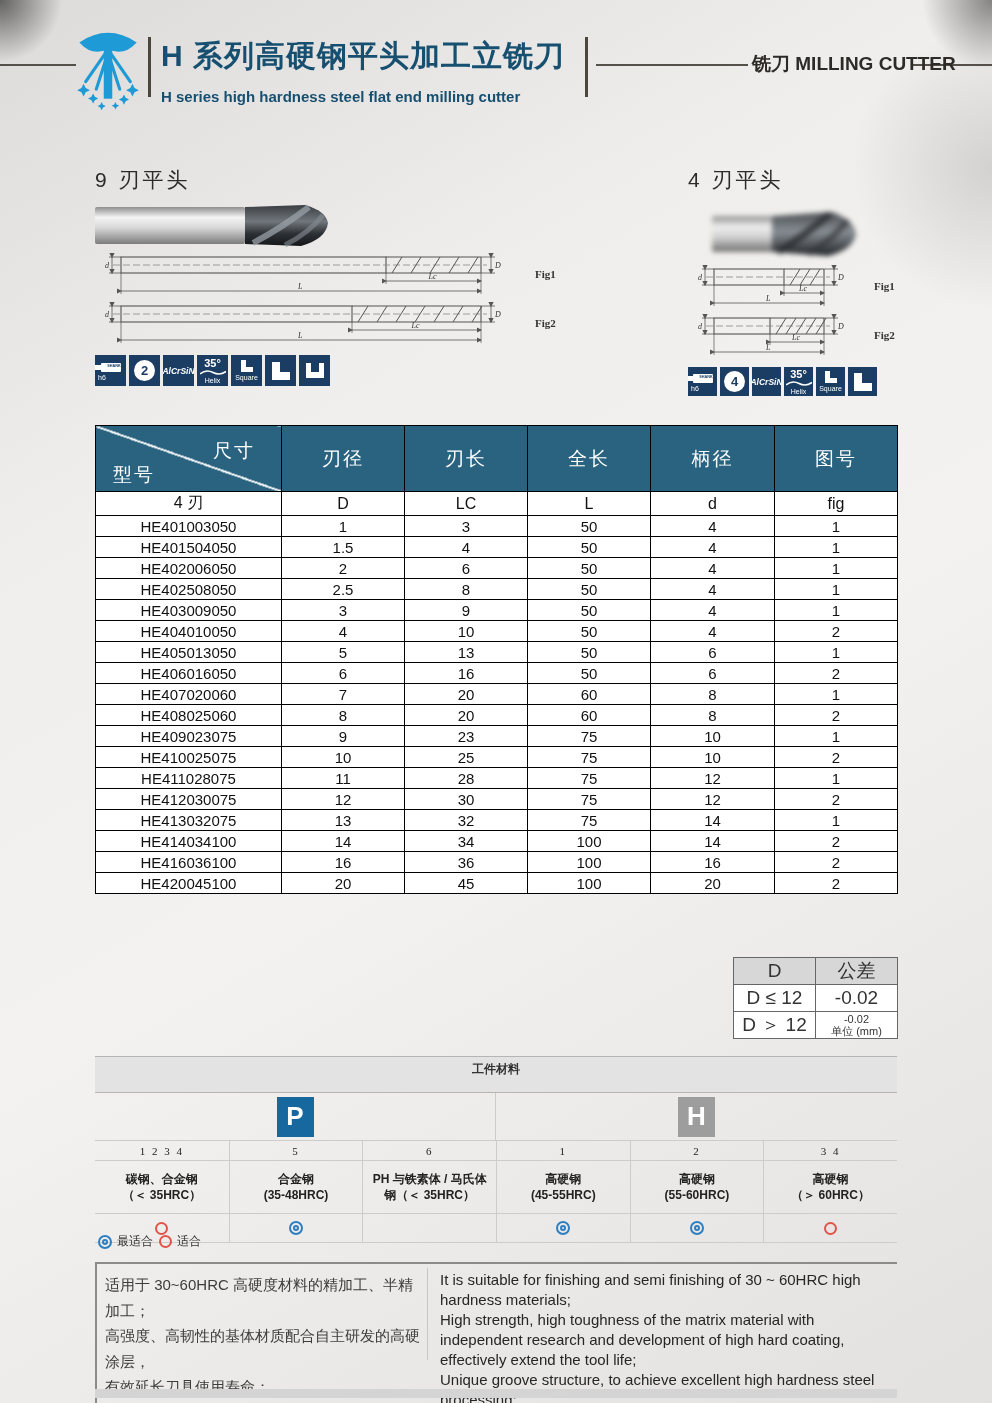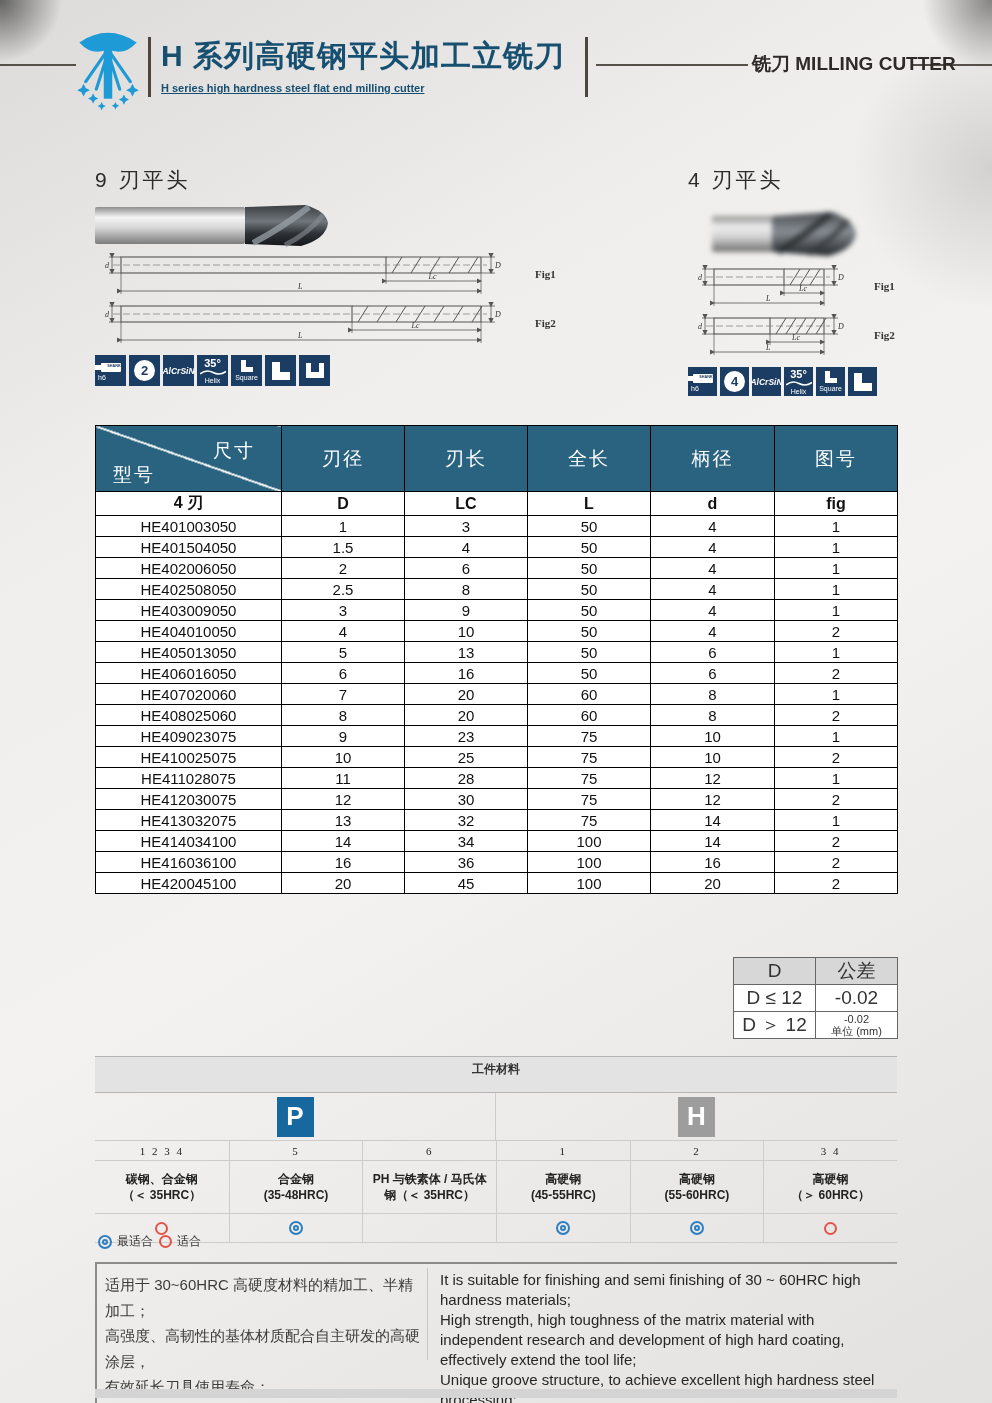--- a/index.html
+++ b/index.html
@@ -16,21 +16,21 @@
   
   .hline{ position:absolute; height:2px; background:#55504a; }
   .hl-left{ top:64px; left:0; width:76px; }
   .hl-r1{ top:64px; left:596px; width:152px; }
   .hl-r2{ top:64px; left:912px; width:80px; }
   .logo{ position:absolute; left:74px; top:28px; }
   .vbar{ position:absolute; width:3px; height:60px; top:37px; background:#4c463f; }
   .vb1{ left:148px; } .vb2{ left:585px; }
   .titles{ position:absolute; left:161px; top:36px; width:420px; }
   .title-cn{ font-size:30px; font-weight:bold; color:var(--c-title,#164f70); letter-spacing:1px; white-space:nowrap; }
-  .title-en{ font-size:11px; font-weight:bold; color:var(--c-title,#164f70); margin-top:5px; white-space:nowrap;text-decoration:underline; }
+  .title-en{ font-size:15px; font-weight:bold; color:var(--c-title,#164f70); margin-top:11px; white-space:nowrap; }
   .corner-label{ position:absolute; left:752px; top:51px; width:160px; text-align:center;
     font-size:19px; font-weight:bold; color:#2e2a27; white-space:nowrap; }
   
   .product{ position:absolute; }
   .prod-left{ left:95px; top:166px; width:540px; }
   .prod-right{ left:688px; top:166px; width:210px; }
   .p-name{ font-size:21px; color:#2b2b2b; letter-spacing:3px; }
   .photo{ display:block; margin-top:9px; }
   .photo-4f{ filter:blur(2.5px); margin-left:24px; margin-top:14px; }
   .fig-row{ display:flex; align-items:center; margin-top:3px; }
@@ -65,21 +65,21 @@
   table.spec{ border-collapse:collapse; width:802px; table-layout:fixed; background:#fff; }
   table.spec th, table.spec td{ border:1px solid #000; text-align:center; padding:0; }
   table.spec thead tr.main th{ height:66px; background:var(--c-table_header,#2a6380); color:#fff;
     font-size:19px; font-weight:normal; letter-spacing:2px; }
   th.diag{ position:relative;
     background-image:linear-gradient(to top right, transparent calc(50% - 1px),
       rgba(255,255,255,.95) calc(50% - 1px), rgba(255,255,255,.95) calc(50% + 1px), transparent calc(50% + 1px)) !important;
     background-color:var(--c-table_header,#2a6380) !important; }
   .diag-b{ position:absolute; left:17px; top:36px; font-size:19px; letter-spacing:2px; }
   .diag-t{ position:absolute; right:26px; top:12px; font-size:19px; letter-spacing:2px; }
-  table.spec tr.sub td{ height:24px; font-size:16px; color:#111;font-weight:bold; }
+  table.spec tr.sub td{ height:24px; font-size:16px; color:#111; }
   table.spec tbody td{ height:21px; font-size:15px; color:#111; }
   
   .tol{ position:absolute; left:733px; top:957px; border-collapse:collapse; background:#fff; }
   .tol th,.tol td{ border:1.5px solid #666; width:82px; text-align:center; color:#333; }
   .tol th{ height:26px; background:#d7d7d7; font-size:19px; font-weight:normal; }
   .tol td{ height:27px; font-size:19px; }
   .tol .note-cell{ font-size:11px; line-height:12px; }
   
   .mat{ position:absolute; left:95px; top:1056px; width:802px; }
   .m-title{ height:37px; line-height:24px; text-align:center; background:#e3e3e3;

